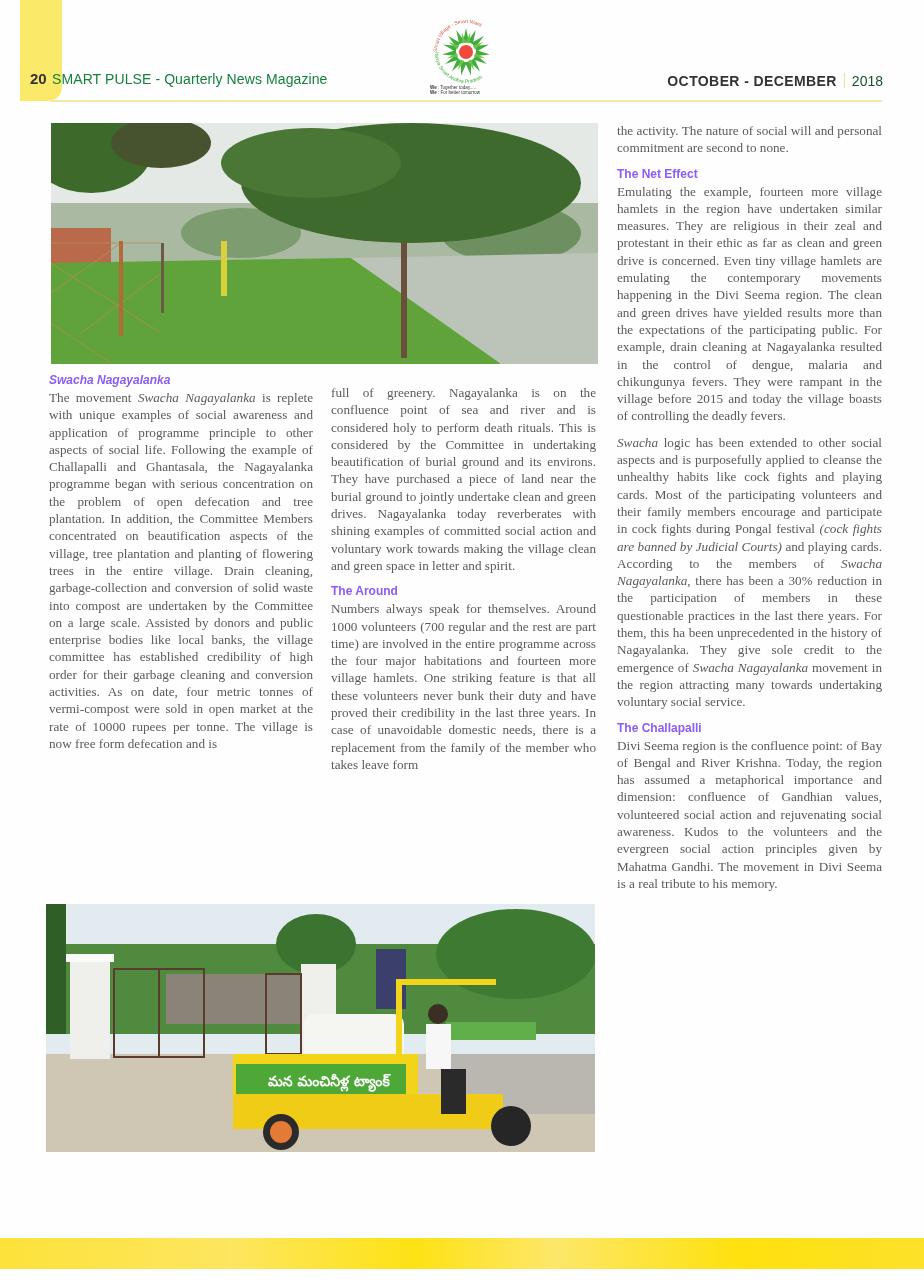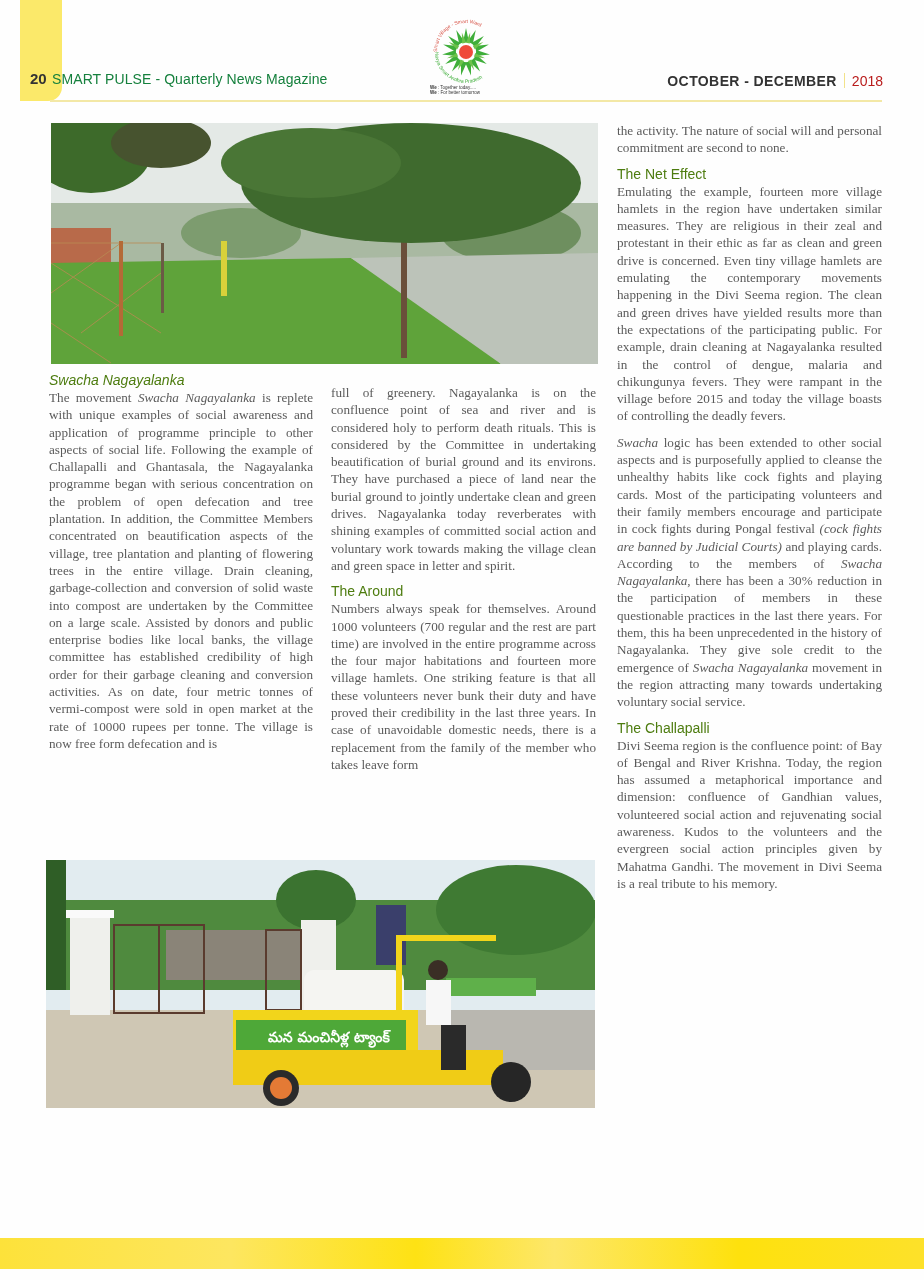--- a/index.html
+++ b/index.html
@@ -6,39 +6,39 @@
     html, body { width: 924px; height: 1280px; background: #fefefe; overflow: hidden; }
     body { position: relative; font-family: "Liberation Sans", sans-serif; color: #555; }
 
     .page-tab { position: absolute; left: 0; top: 0; width: 42px; height: 101px;
       background: #fbe96a; border-bottom-right-radius: 14px; margin-left: 20px; }
     .page-num { position: absolute; left: 10px; top: 70px; font-weight: bold; font-size: 15px; color: #333; }
     .mag-title { position: absolute; left: 52px; top: 71px; font-size: 14px; color: #15803d; letter-spacing: 0.1px; }
     .issue { position: absolute; right: 41px; top: 73px; font-size: 14px; color: #333; }
     .issue .q { font-weight: bold; letter-spacing: 0.4px; margin-top: 12px; }
     .issue .sep { display: inline-block; width: 1px; height: 15px; background: #f2e28a; margin: 0 7px; vertical-align: -2px; }
-    .issue .yr { color: #b91c1c; }
+    .issue .yr { color: #14532d; }
     .header-rule { position: absolute; left: 50px; right: 42px; top: 100px; height: 2px; background: #f3e8a6; }
 
     .logo { position: absolute; left: 425px; top: 12px; width: 82px; height: 85px; }
     .logo-tag { position: absolute; left: 430px; top: 85px; font-size: 4.5px; line-height: 5px; color: #333; }
     .logo-tag b { font-weight: bold; }
 
     .photo { position: absolute; overflow: hidden; }
     .photo1 { left: 51px; top: 123px; width: 547px; height: 241px; }
-    .photo2 { left: 46px; top: 860px; width: 549px; height: 248px; }
+    .photo2 { left: 46px; top: 904px; width: 549px; height: 248px; }
     .photo svg { width: 100%; height: 100%; display: block; }
 
     .col { position: absolute; font-size: 13.2px; line-height: 17.3px; color: #5a5a5a; text-align: justify; }
     .col p { margin: 0; font-family: Liberation Serif, serif; }
     .col em { font-style: italic; }
     .col1 { left: 49px; top: 372px; width: 264px; }
     .col2 { left: 331px; top: 384px; width: 265px; }
     .col3 { left: 617px; top: 122px; width: 265px; }
-    .h-sub { color: #4d7c0f; font-weight: normal; font-size: 14px; line-height: 17px; }
+    .h-sub { color: #8b5cf6; font-weight: bold; font-size: 12px; line-height: 17px; }
     .h-sub.it { font-style: italic; }
     .gap { height: 9px; }
 
     .footer-bar { position: absolute; left: 0; right: 0; top: 1238px; height: 31px;
       background: linear-gradient(90deg, #fde23a 0%, #fde660 25%, #fee214 45%, #fde76a 60%, #fee10d 80%, #fde12a 100%); }
   </style>
 </head>
 <body>
 
 <div class="page-tab">

